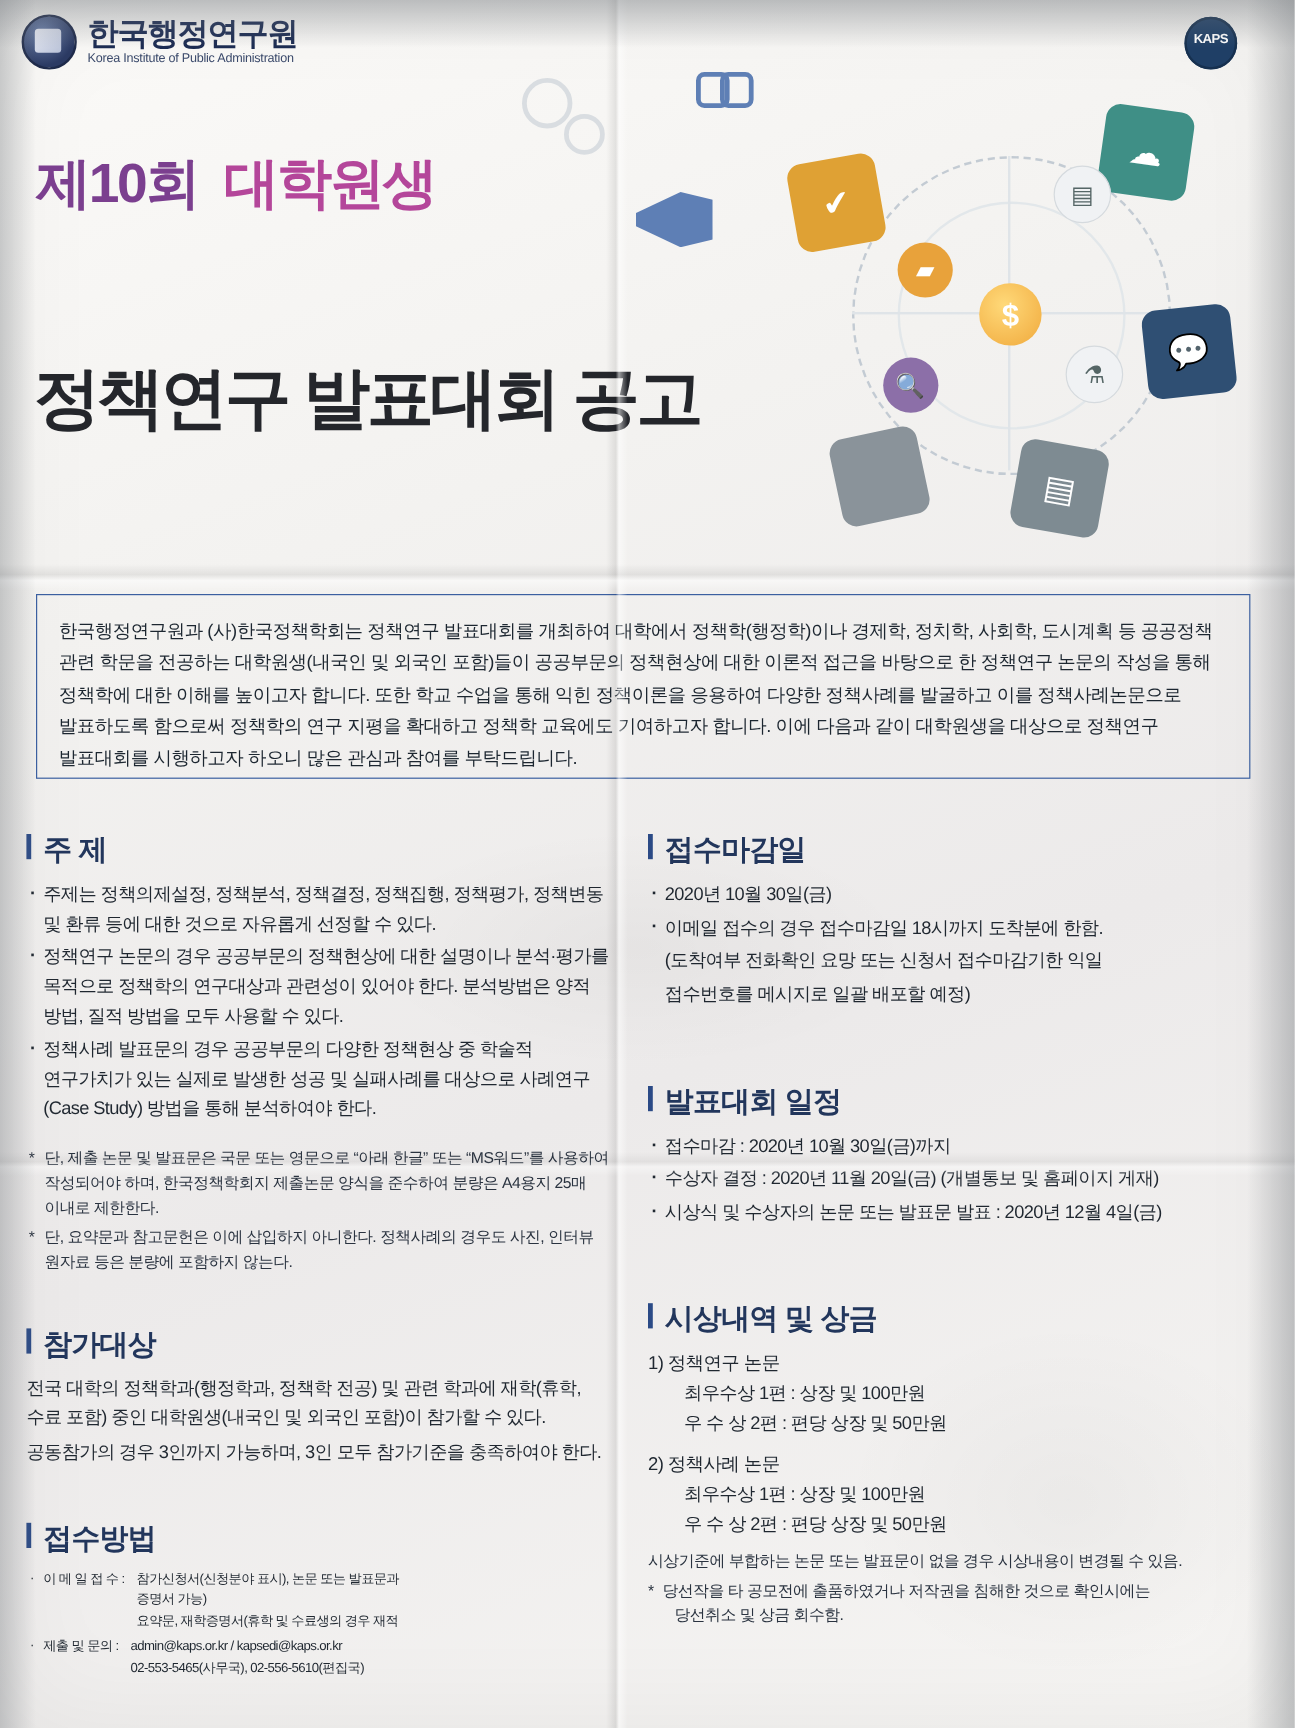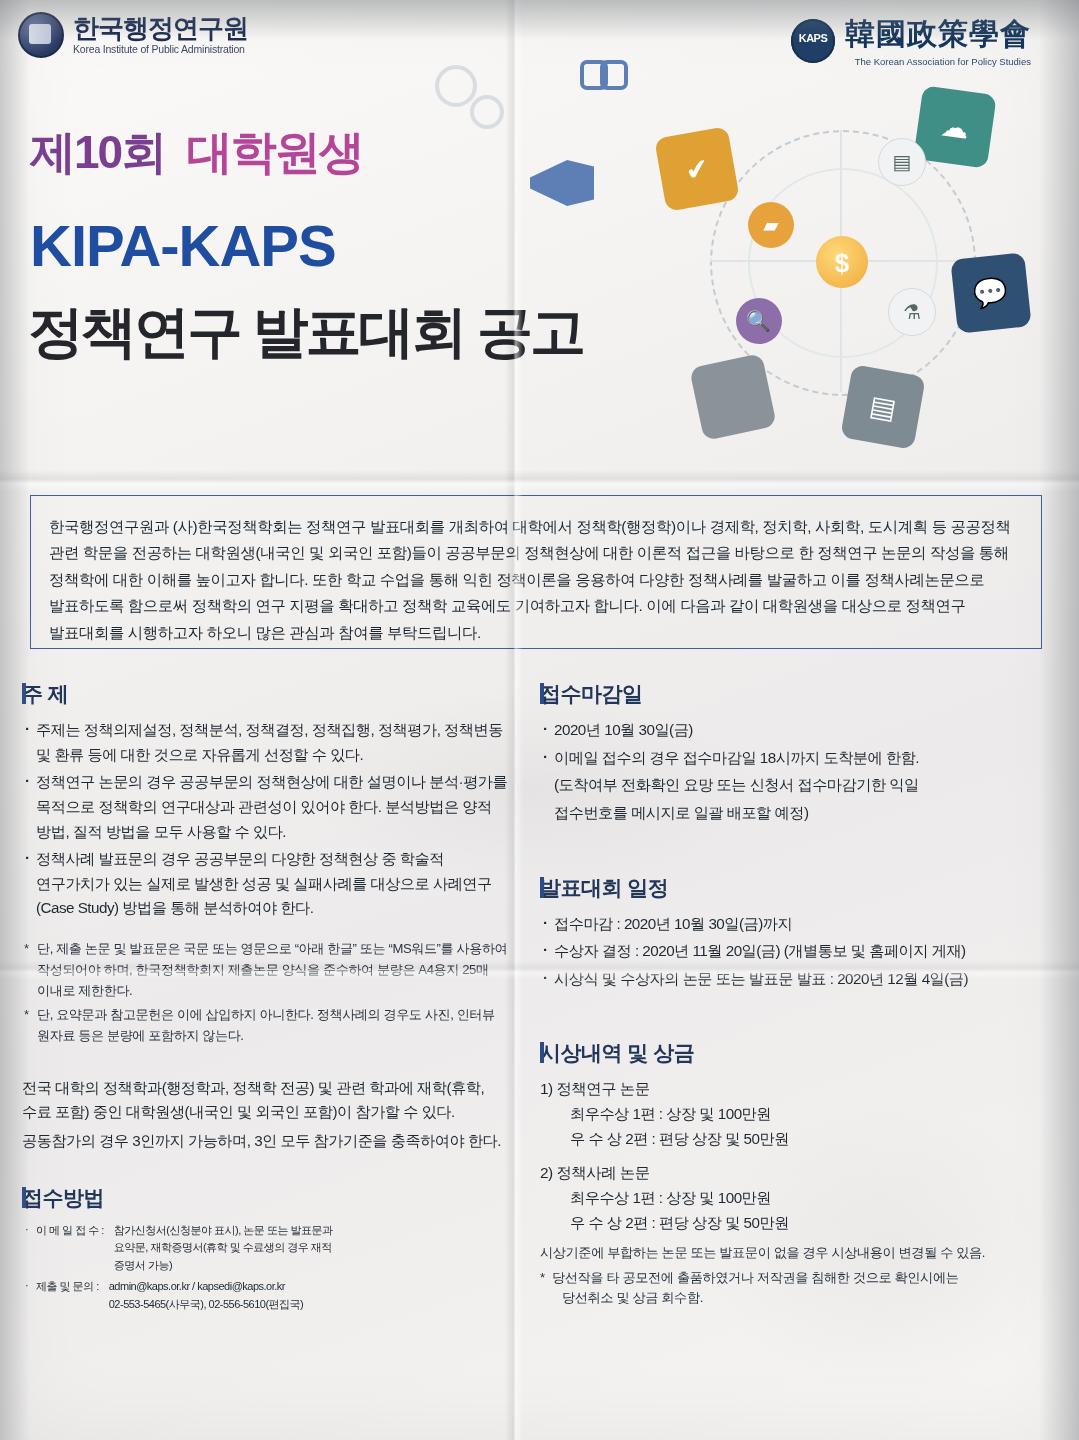--- a/index.html
+++ b/index.html
@@ -86,22 +86,22 @@
      clip-path:polygon(0 38%,58% 0,100% 14%,100% 86%,58% 100%,0 62%);}
 
   
   .intro{position:absolute;left:30px;top:495px;width:1010px;height:152px;border:1.5px solid #3b5fa0;}
   .intro p{margin:0;padding:18px 18px 0 18px;font-size:15.4px;line-height:1.72;color:#1c2630;letter-spacing:-.4px;word-break:keep-all;}
 
   
   .col{position:absolute;top:680px;}
   .colL{left:22px;width:490px;}
   .colR{left:540px;width:500px;}
-  h3.sec{font-size:21px;font-weight:bold;color:#22365c;margin:0 0 10px 0;letter-spacing:-.5px;
-     position:relative;}
+  h3.sec{font-size:24px;font-weight:bold;color:#22365c;margin:12px 0 10px 0;letter-spacing:-.5px;
+     padding-left:14px;position:relative;}
   h3.sec:before{content:"";position:absolute;left:0;top:3px;width:4px;height:21px;background:#2b4a86;}
   ul.body{list-style:none;margin:0 0 18px 0;padding:0;}
   ul.body>li{font-size:15.2px;line-height:1.62;color:#1f2730;letter-spacing:-.5px;margin-bottom:3px;
      padding-left:14px;position:relative;word-break:keep-all;}
   ul.body>li:before{content:"·";position:absolute;left:3px;top:-1px;font-weight:bold;}
   ul.body>li.nodot{padding-left:14px;}
   ul.body>li.nodot:before{content:"";}
   .note{font-size:13.1px;line-height:1.6;color:#2a3340;letter-spacing:-.4px;margin:3px 0 3px 0;
      padding-left:15px;position:relative;word-break:keep-all;}
   .note:before{content:"*";position:absolute;left:2px;top:0;}
@@ -139,24 +139,20 @@
     <div class="kipa-seal"></div>
     <div class="kipa-names">
       <div class="kipa-kr">한국행정연구원</div>
       <div class="kipa-en">Korea Institute of Public Administration</div>
     </div>
   </div>
 
   <div class="kaps-logo">
     <div class="kaps-seal">
       <span>KAPS</span>
-    </div>
-    <div>
-      <div class="kaps-hanja">韓國政策學會</div>
-      <div class="kaps-en">The Korean Association for Policy Studies</div>
     </div>
   </div>
 
   <div class="wheel">
     <div class="gear g1"></div>
     <div class="gear g2"></div>
     <div class="binoc">
         <i></i>
         <i class="r"></i>
       </div>
@@ -174,50 +170,50 @@
     <div class="smallcircle c1">▰</div>
     <div class="smallcircle c2">▤</div>
     <div class="smallcircle c3">⚗</div>
     <div class="smallcircle c4">🔍</div>
   </div>
 
   <div class="t-line1">
     <span class="blk">제10회</span>
     &nbsp;<span>대학원생</span>
   </div>
-  <div class="t-line2">KIPA-KAPS</div>
   <div class="t-line3">정책연구 발표대회 공고</div>
 
   <div class="intro">
     <p>한국행정연구원과 (사)한국정책학회는 정책연구 발표대회를 개최하여 대학에서 정책학(행정학)이나 경제학, 정치학, 사회학, 도시계획 등 공공정책 관련 학문을 전공하는 대학원생(내국인 및 외국인 포함)들이 공공부문의 정책현상에 대한 이론적 접근을 바탕으로 한 정책연구 논문의 작성을 통해 정책학에 대한 이해를 높이고자 합니다. 또한 학교 수업을 통해 익힌 정책이론을 응용하여 다양한 정책사례를 발굴하고 이를 정책사례논문으로 발표하도록 함으로써 정책학의 연구 지평을 확대하고 정책학 교육에도 기여하고자 합니다. 이에 다음과 같이 대학원생을 대상으로 정책연구 발표대회를 시행하고자 하오니 많은 관심과 참여를 부탁드립니다.</p>
   </div>
 
   <div class="col colL">
     <h3 class="sec">주     제</h3>
     <ul class="body">
       <li>주제는 정책의제설정, 정책분석, 정책결정, 정책집행, 정책평가, 정책변동 및 환류 등에 대한 것으로 자유롭게 선정할 수 있다.</li>
       <li>정책연구 논문의 경우 공공부문의 정책현상에 대한 설명이나 분석·평가를 목적으로 정책학의 연구대상과 관련성이 있어야 한다. 분석방법은 양적 방법, 질적 방법을 모두 사용할 수 있다.</li>
       <li>정책사례 발표문의 경우 공공부문의 다양한 정책현상 중 학술적 연구가치가 있는 실제로 발생한 성공 및 실패사례를 대상으로 사례연구(Case Study) 방법을 통해 분석하여야 한다.</li>
     </ul>
     <div class="note">단, 제출 논문 및 발표문은 국문 또는 영문으로 “아래 한글” 또는 “MS워드”를 사용하여 작성되어야 하며, 한국정책학회지 제출논문 양식을 준수하여 분량은 A4용지 25매 이내로 제한한다.</div>
     <div class="note">단, 요약문과 참고문헌은 이에 삽입하지 아니한다. 정책사례의 경우도 사진, 인터뷰 원자료 등은 분량에 포함하지 않는다.</div>
 
     <div style="height:26px"></div>
+    <h3 class="sec">참가대상</h3>
     <p class="plain">전국 대학의 정책학과(행정학과, 정책학 전공) 및 관련 학과에 재학(휴학, 수료 포함) 중인 대학원생(내국인 및 외국인 포함)이 참가할 수 있다.</p>
     <p class="plain">공동참가의 경우 3인까지 가능하며, 3인 모두 참가기준을 충족하여야 한다.</p>
 
     <div style="height:26px"></div>
     <h3 class="sec">접수방법</h3>
     <div class="dl">
       <div class="drow">
         <div class="dt">이 메 일 접 수 :</div>
         <div class="dd">
           <span>참가신청서(신청분야 표시), 논문 또는 발표문과</span>
+          <span>증명서 가능)</span>
           <span>요약문, 재학증명서(휴학 및 수료생의 경우 재적</span>
-          <span>증명서 가능)</span>
         </div>
       </div>
       <div class="drow">
         <div class="dt">제출 및 문의 :</div>
         <div class="dd">
           <span>admin@kaps.or.kr / kapsedi@kaps.or.kr</span>
           <span>02-553-5465(사무국), 02-556-5610(편집국)</span>
         </div>
       </div>
     </div>

